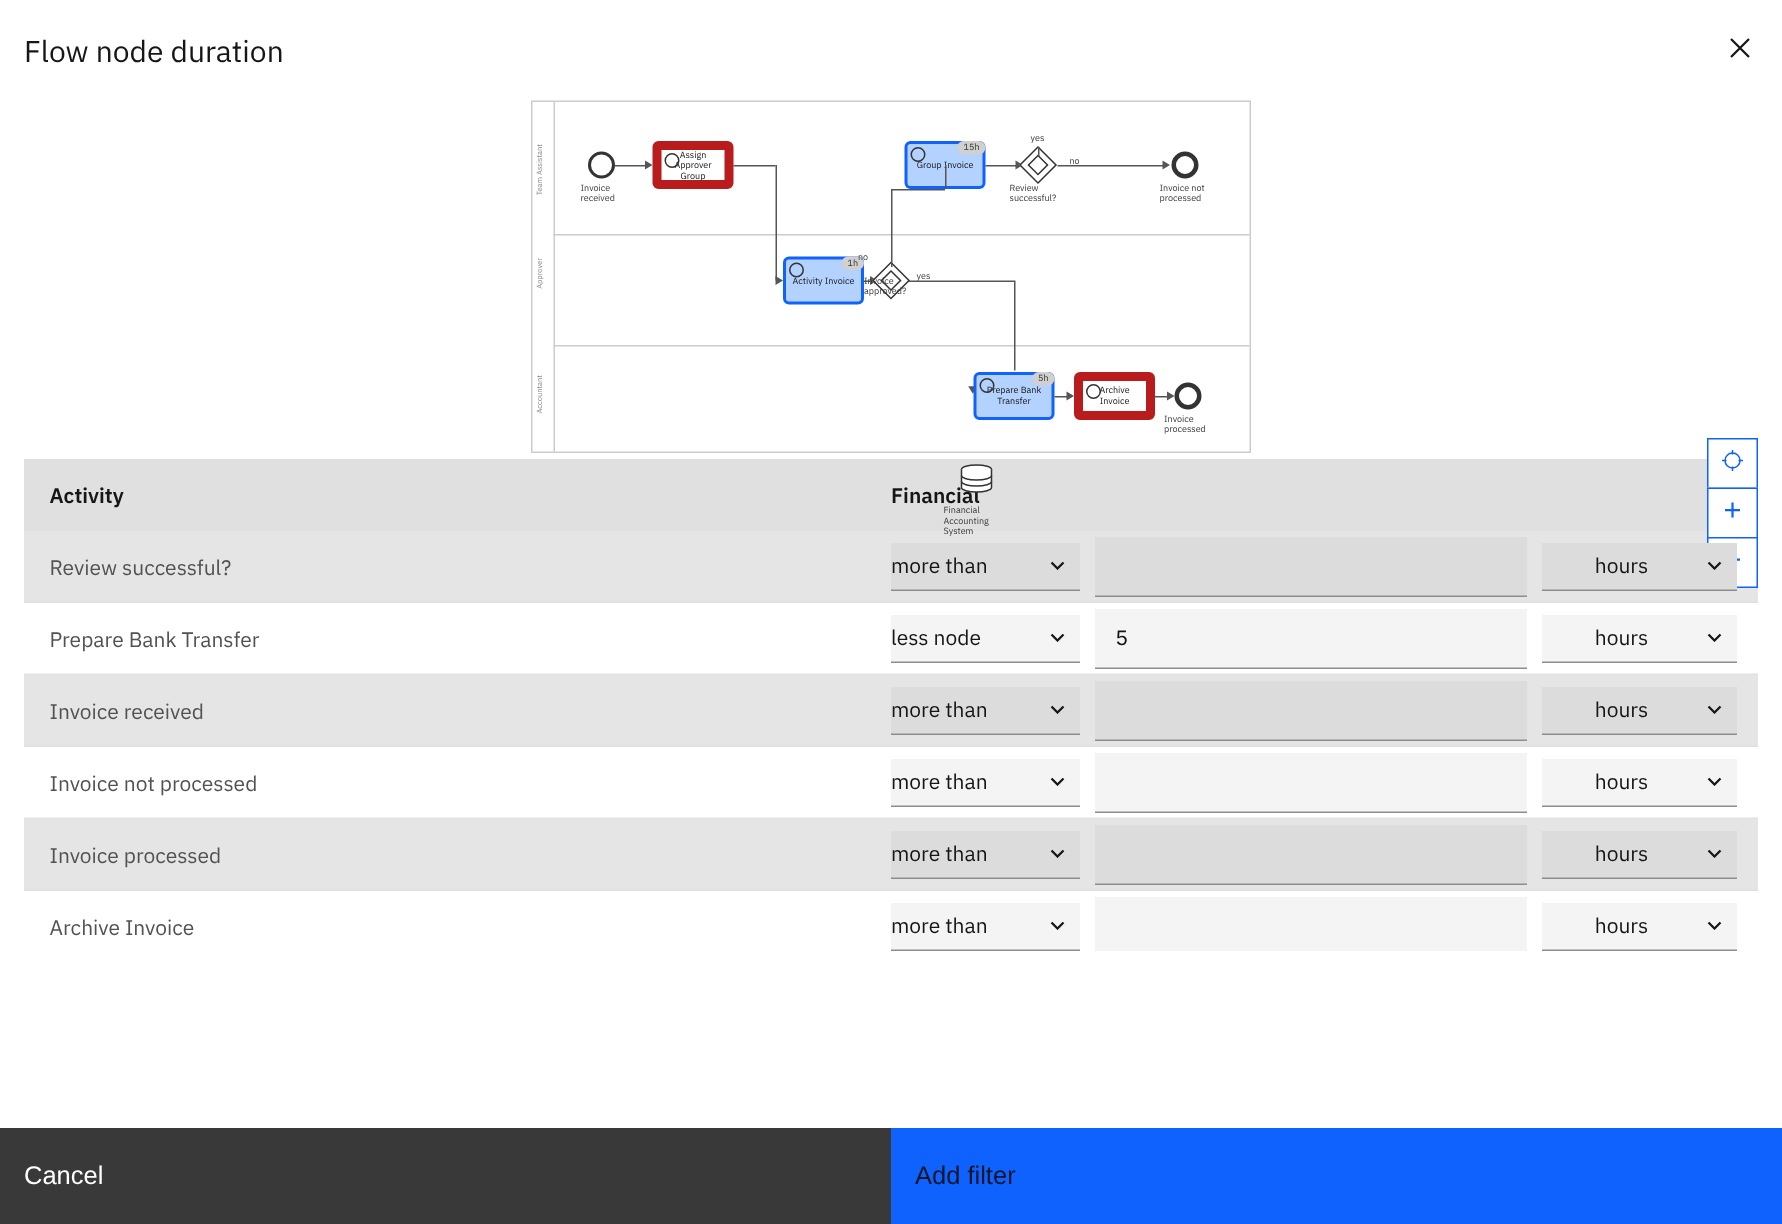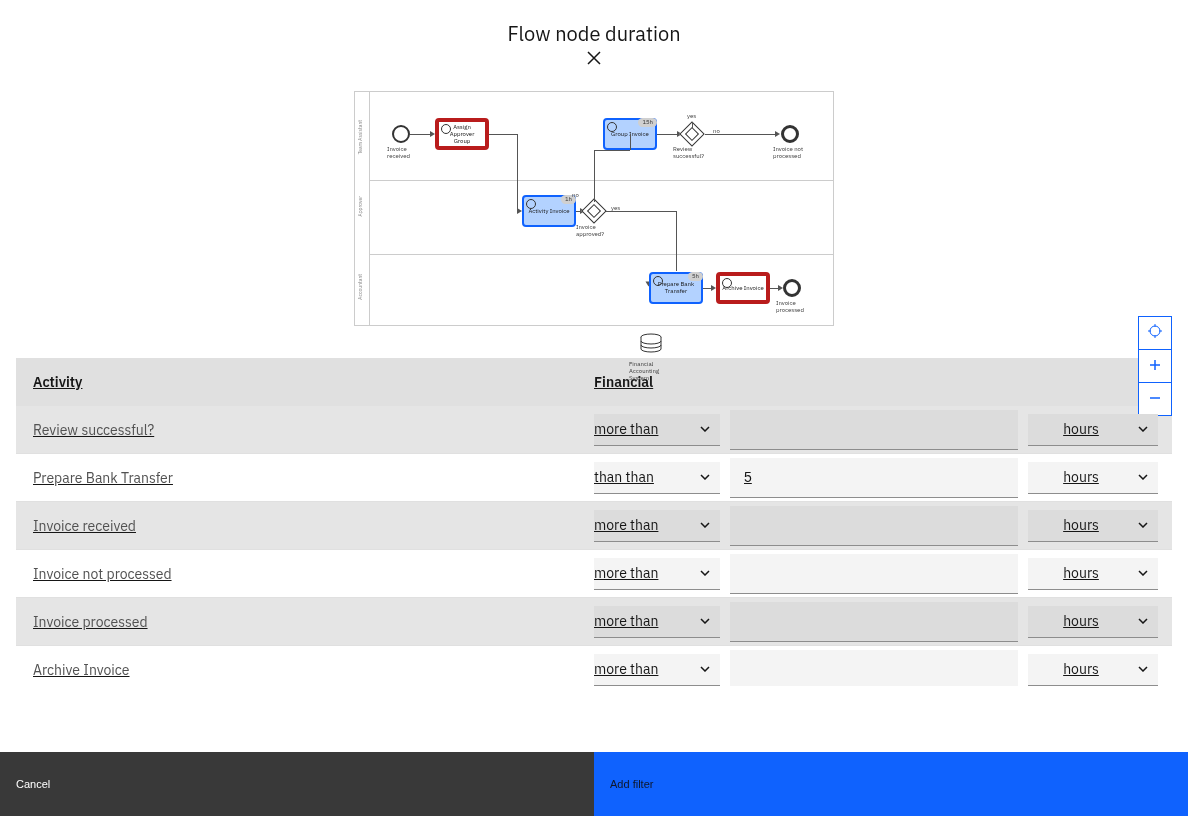--- a/index.html
+++ b/index.html
@@ -2,50 +2,50 @@
 <html><head>
 <meta charset="utf-8">
 <style>
   * { box-sizing: border-box; margin: 0; padding: 0; }
   body {
     font-family: "IBM Plex Sans", -apple-system, BlinkMacSystemFont, "Segoe UI", Arial, sans-serif;
     font-size: 14px; color: #161616; background: #fff;
     width: 1188px; height: 816px; position: relative; overflow: hidden;
   }
   .dialog { width: 100%; height: 100%; display: flex; flex-direction: column; }
-  .header { display: flex; align-items: center; padding: 20px 16px 0 16px; flex-direction: column; }
+  .header { display: flex; align-items: center; padding: 20px 16px 0 16px; }
   .header h1 { font-size: 20px; font-weight: 400; flex: 1; }
   .close-btn { width: 24px; height: 24px; display: flex; align-items: center; justify-content: center; cursor: pointer; background: none; border: none; }
   .close-btn svg { width: 16px; height: 16px; }
 
   .diagram-wrap { position: relative; display: flex; justify-content: center; padding: 20px 16px 0 16px; }
   .diagram { border: 1px solid #ccc; width: 480px; height: 235px; position: relative; background: #fff; }
   .lane { position: absolute; left: 14px; right: 0; border-top: 1px solid #ccc; }
   .lane-label { position: absolute; left: 2px; font-size: 5px; color: #888; writing-mode: vertical-rl; transform: rotate(180deg); }
 
   .event-circle { position: absolute; width: 18px; height: 18px; border: 2px solid #333; border-radius: 50%; background: #fff; }
   .end-circle { border-width: 3px; }
-  .task { position: absolute; width: 54px; height: 32px; border: 4px solid #b91c1c; border-radius: 4px; background: #fff; font-size: 6px; display: flex; align-items: center; justify-content: center; text-align: center; padding: 2px; line-height: 7px; }
+  .task { position: absolute; width: 54px; height: 32px; border: 6px solid #b91c1c; border-radius: 4px; background: #fff; font-size: 6px; display: flex; align-items: center; justify-content: center; text-align: center; padding: 2px; line-height: 7px; }
   .task.selected { background: #b3d2ff; border: 2px solid #0f62fe; }
   .task.has-icon .task-icon { position: absolute; top: 2px; left: 2px; width: 10px; height: 10px; border: 1px solid #333; border-radius: 50%; }
   .badge { position: absolute; top: -2px; right: -2px; background: #d0d0d0; color: #333; font-size: 6px; border-radius: 6px; padding: 0 4px; line-height: 9px; }
   .gateway { position: absolute; width: 18px; height: 18px; border: 1px solid #333; background: #fff; transform: rotate(45deg); }
   .gateway-inner { position: absolute; width: 10px; height: 10px; left: 3px; top: 3px; border: 1px solid #333; transform: rotate(0deg); }
   .dlabel { position: absolute; font-size: 6px; color: #393939; text-align: left; line-height: 7px; }
 
   .flow { position: absolute; background: #555; }
   .flow.h { height: 1px; }
   .flow.v { width: 1px; }
   .arrow { position: absolute; width: 0; height: 0; border-style: solid; }
   .arrow.right { border-width: 3px 0 3px 5px; border-color: transparent transparent transparent #555; }
 
   .zoom-ctrl { position: absolute; right: 16px; top: 245px; display: flex; flex-direction: column; }
   .zoom-btn { width: 34px; height: 34px; border: 1px solid #0f62fe; background: #fff; color: #0f62fe; display: flex; align-items: center; justify-content: center; cursor: pointer; margin-bottom: -1px; font-size: 16px; }
 
-  .table-area { margin: 32px 16px 0 16px; text-decoration: underline; }
+  .table-area { margin: 4px 16px 0 16px; }
   .table-head { display: flex; background: #e0e0e0; font-weight: 600; font-size: 14px; }
   .col-activity { width: 578px; padding: 15px 0 15px 17px; }
   .col-duration { flex: 1; padding: 15px 0 15px 0; }
   .scroll-gutter { width: 16px; }
 
   .rows { height: 280px; overflow-y: scroll; }
   .rows::-webkit-scrollbar { width: 16px; }
   .rows::-webkit-scrollbar-track { background: #f4f4f4; }
   .rows::-webkit-scrollbar-thumb { background: #c6c6c6; }
 
@@ -59,21 +59,21 @@
   .even .select { background: #f4f4f4; }
   .select.comp { width: 126px; padding-left:0; padding-right:24px }
   .select.unit { width: 130px; justify-content: center; padding-left:0; padding-right:24px }
   .select .chev { position: absolute; right: 10px; top: 12px; }
   .chev svg { width: 10px; height: 6px; display: block; }
 
   .num-input { flex: 1; height: 40px; border: none; border-bottom: 1px solid #8d8d8d; padding: 0 14px; font-size: 14px; color: #161616; background: #f4f4f4; outline: none; }
   .odd .num-input { background: #dcdcdc; }
 
   .footer { position: absolute; bottom: 0; left: 0; right: 0; height: 64px; display: flex; }
-  .btn { flex: 1; border: none; font-size: 11px; text-align: left; padding: 0 16px; cursor: pointer; display: flex; align-items: center; }
+  .btn { flex: 1; border: none; font-size: 17px; text-align: left; padding: 0 16px; cursor: pointer; display: flex; align-items: center; }
   .btn.cancel { background: #393939; color: #fff; }
   .btn.primary { background: #0f62fe; color: #0f172a; }
 </style>
 </head>
 <body>
 
 <div class="dialog">
 
   <div class="header">
     <h1>Flow node duration</h1>
@@ -139,21 +139,21 @@
         <span>Activity Invoice</span>
         <span class="badge">1h</span>
       </div>
 
       <div class="flow h" style="top:119px;left:221px;width:6px"></div>
       <div class="arrow right" style="top:116px;left:225px"></div>
 
       <div class="gateway" style="top:110px;left:230px">
           <div class="gateway-inner"></div>
         </div>
-      <div class="dlabel" style="top:132px;left:221px;width:36px">Invoice approved?</div>
+      <div class="dlabel" style="top:116px;left:221px;width:36px">Invoice approved?</div>
       <div class="dlabel" style="top:100px;left:217px">no</div>
       <div class="dlabel" style="top:113px;left:256px">yes</div>
 
       <div class="flow v" style="top:58px;left:239px;height:52px"></div>
       <div class="flow h" style="top:58px;left:239px;width:36px"></div>
       <div class="flow v" style="top:42px;left:275px;height:16px"></div>
 
       <div class="flow h" style="top:119px;left:251px;width:70px"></div>
       <div class="flow v" style="top:119px;left:321px;height:60px"></div>
       <div class="arrow right" style="top:189px;left:291px;transform:rotate(90deg)"></div>
@@ -241,21 +241,21 @@
                   <path d="M1 1l4 4 4-4" fill="none" stroke="#161616" stroke-width="1.5"></path>
                 </svg>
               </span>
             </div>
           </div>
         </div>
         <div class="row even">
           <div class="activity">Prepare Bank Transfer</div>
           <div class="controls">
             <div class="select comp">
-              <span>than than</span>
+              <span>less node</span>
               <span class="chev">
                 <svg viewBox="0 0 10 6">
                   <path d="M1 1l4 4 4-4" fill="none" stroke="#161616" stroke-width="1.5"></path>
                 </svg>
               </span>
             </div>
             <input class="num-input" value="5" style="">
             <div class="select unit">
               <span>hours</span>
               <span class="chev">

